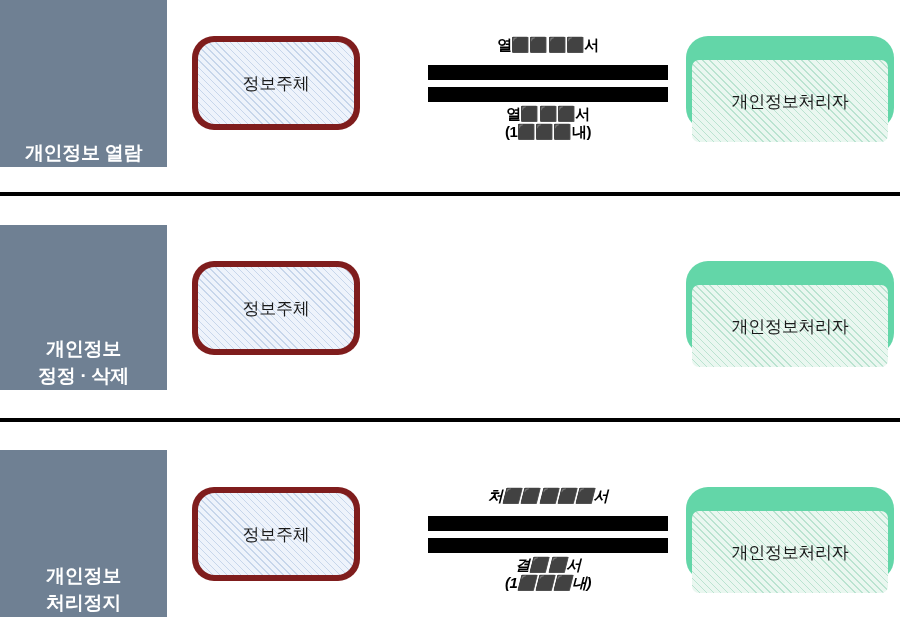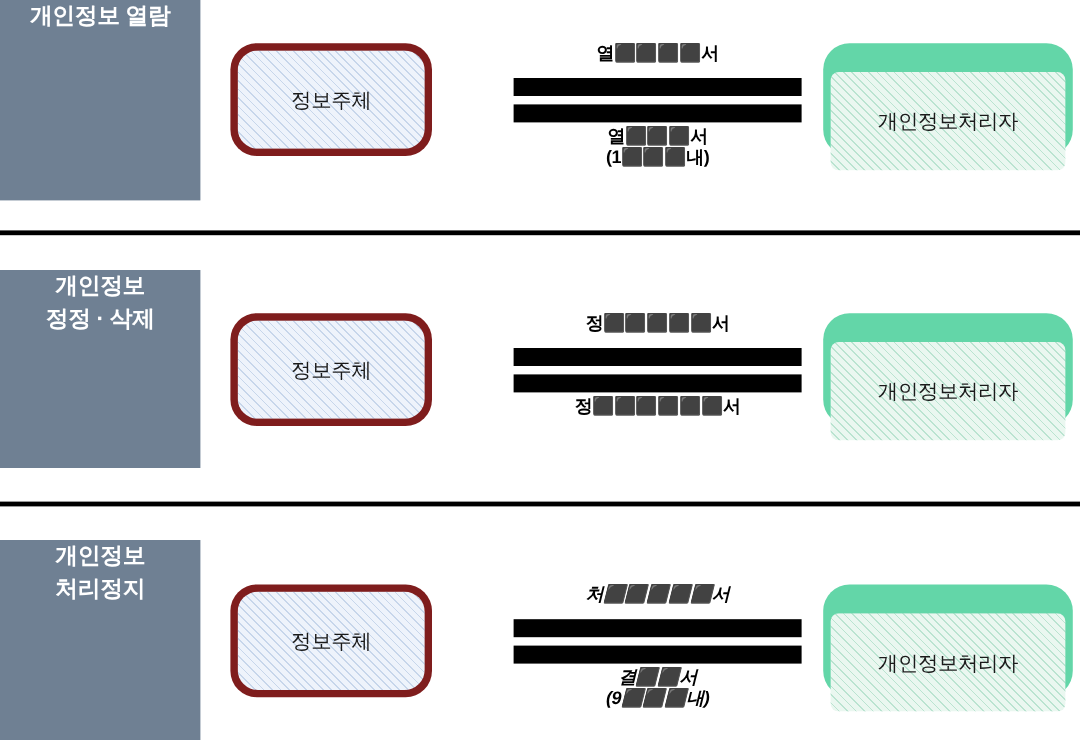--- a/index.html
+++ b/index.html
@@ -24,21 +24,21 @@
   .row-3 { top: 450px; height: 167px; }
 
   
   .cat-panel {
     position: absolute;
     left: 0;
     top: 0;
     width: 167px;
     background: #6f8093;
     display: flex;
-    align-items: flex-start;
+    align-items: flex-end;
     justify-content: center;
     text-align: center;
   }
   .row-1 .cat-panel { height: 167px; }
   .row-2 .cat-panel { height: 165px; }
   .row-3 .cat-panel { height: 167px; }
   .cat-label {
     color: #ffffff;
     font-size: 19px;
     font-weight: bold;
@@ -206,33 +206,20 @@
       <span class="cat-label">개인정보
 정정 · 삭제</span>
     </div>
 
     <div class="actor actor-subject">
       <div class="inner">
         <span class="actor-label">정보주체</span>
       </div>
     </div>
 
-    <div class="flow">
-      <div>
-        <span class="flow-caption flow-caption-top">정⬛⬛⬛⬛⬛서</span>
-        
-      </div>
-      <div class="arrow-bar"></div>
-      <div class="arrow-gap"></div>
-      <div class="arrow-bar"></div>
-      <div>
-        <span class="flow-caption flow-caption-bottom">정⬛⬛⬛⬛⬛⬛서</span>
-        
-      </div>
-    </div>
 
     <div class="actor actor-controller">
       <div class="inner">
         <span class="actor-label">개인정보처리자</span>
       </div>
     </div>
   </div>
 
   <div class="divider divider-2"></div>
 
@@ -252,21 +239,21 @@
     <div class="flow">
       <div>
         <span class="flow-caption flow-caption-top">처⬛⬛⬛⬛⬛서</span>
         
       </div>
       <div class="arrow-bar"></div>
       <div class="arrow-gap"></div>
       <div class="arrow-bar"></div>
       <div>
         <span class="flow-caption flow-caption-bottom">결⬛⬛서
-(9⬛⬛⬛내)</span>
+(1⬛⬛⬛내)</span>
         
         
       </div>
     </div>
 
     <div class="actor actor-controller">
       <div class="inner">
         <span class="actor-label">개인정보처리자</span>
       </div>
     </div>

